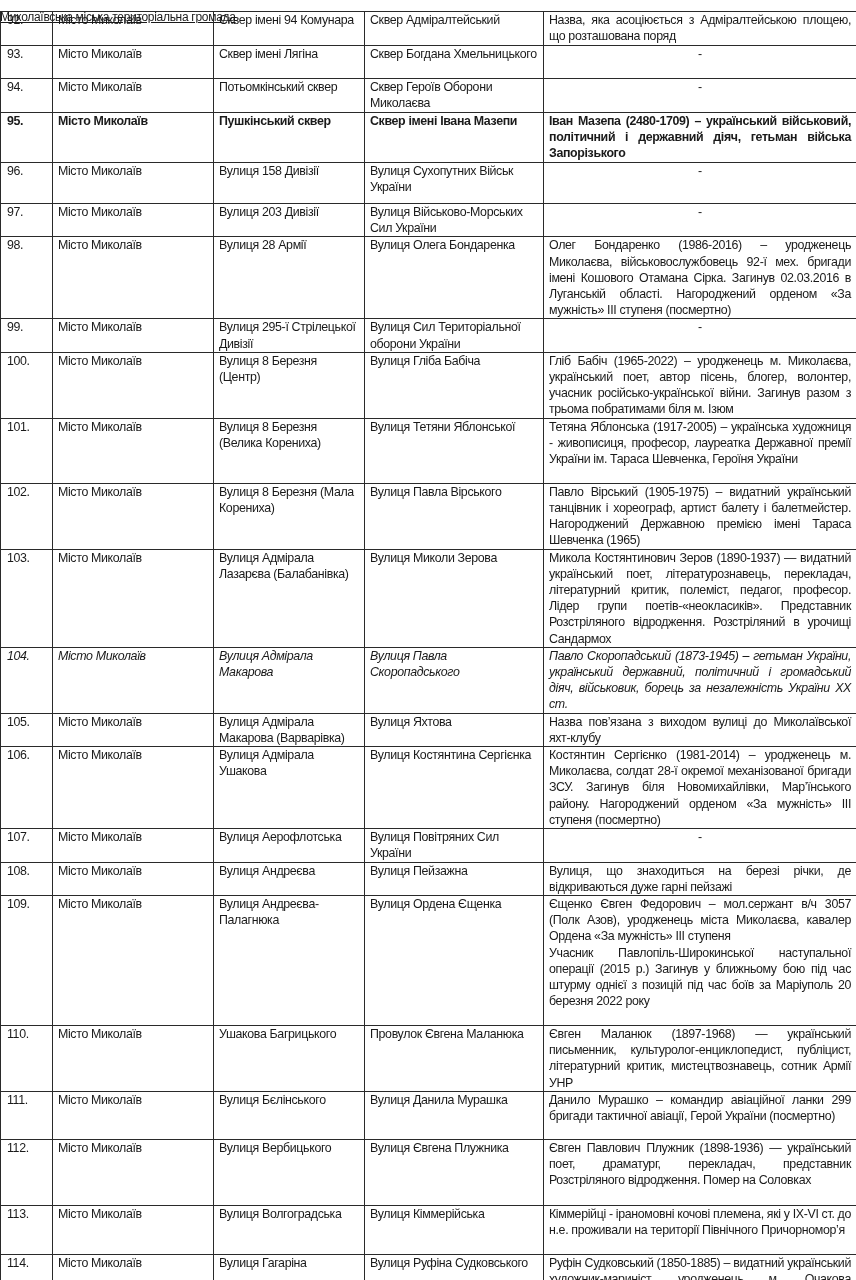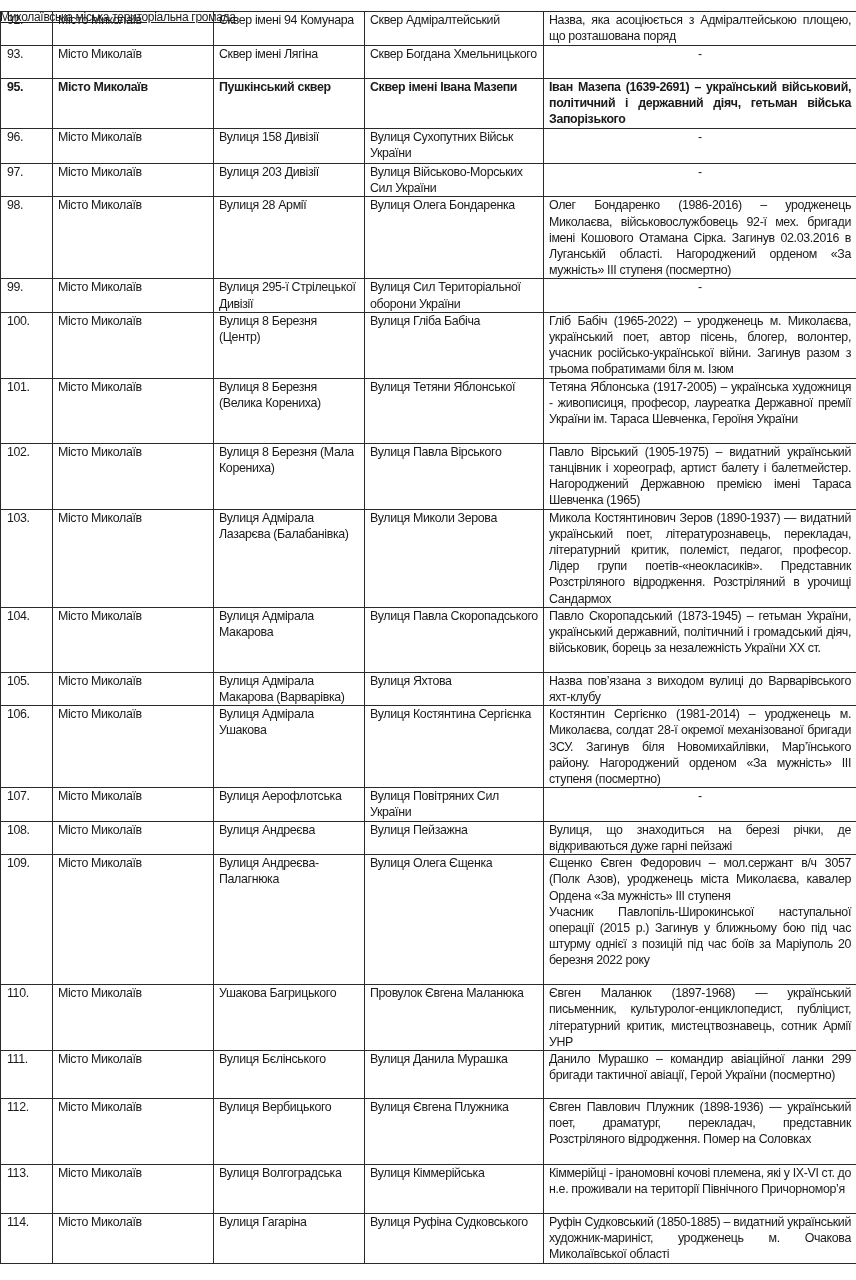--- a/index.html
+++ b/index.html
@@ -37,28 +37,35 @@
         <td>Сквер Адміралтейський</td>
         <td class="desc" style="white-space: pre-line;">Назва, яка асоціюється з Адміралтейською площею, що розташована  поряд</td>
       </tr>
       <tr style="height: 33px;">
         <td class="num">93.</td>
         <td>Місто Миколаїв</td>
         <td>Сквер імені Лягіна</td>
         <td>Сквер Богдана Хмельницького</td>
         <td class="desc center" style="white-space: pre-line;">-</td>
       </tr>
+      <tr style="height: 34px;">
+        <td class="num">94.</td>
+        <td>Місто Миколаїв</td>
+        <td>Потьомкінський сквер</td>
+        <td>Сквер Героїв Оборони Миколаєва</td>
+        <td class="desc center" style="white-space: pre-line;">-</td>
+      </tr>
       <tr style="height: 50px; font-weight: bold;">
         <td class="num">95.</td>
         <td>Місто Миколаїв</td>
         <td>Пушкінський сквер</td>
         <td>Сквер імені Івана Мазепи</td>
-        <td class="desc" style="white-space: pre-line;">Іван Мазепа (1639-2691) – український військовий, політичний і державний  діяч, гетьман війська Запорізького</td>
+        <td class="desc" style="white-space: pre-line;">Іван Мазепа (2480-1709) – український військовий, політичний і державний  діяч, гетьман війська Запорізького</td>
       </tr>
-      <tr style="height: 35px;">
+      <tr style="height: 41px;">
         <td class="num">96.</td>
         <td>Місто Миколаїв</td>
         <td>Вулиця 158 Дивізії</td>
         <td>Вулиця Сухопутних Військ України</td>
         <td class="desc center" style="white-space: pre-line;">-</td>
       </tr>
       <tr style="height: 33px;">
         <td class="num">97.</td>
         <td>Місто Миколаїв</td>
         <td>Вулиця 203 Дивізії</td>
@@ -100,33 +107,33 @@
         <td>Вулиця Павла Вірського</td>
         <td class="desc" style="white-space: pre-line;">Павло Вірський (1905-1975) – видатний український танцівник і хореограф, артист балету і балетмейстер. Нагороджений Державною премією імені Тараса Шевченка (1965)</td>
       </tr>
       <tr style="height: 97px;">
         <td class="num">103.</td>
         <td>Місто Миколаїв</td>
         <td>Вулиця Адмірала Лазарєва (Балабанівка)</td>
         <td>Вулиця Миколи Зерова</td>
         <td class="desc" style="white-space: pre-line;">Микола Костянтинович Зеров (1890-1937) — видатний український поет, літературознавець, перекладач, літературний критик, полеміст, педагог, професор. Лідер групи поетів-«неокласиків». Представник Розстріляного відродження. Розстріляний в урочищі Сандармох</td>
       </tr>
-      <tr style="height: 65px;">
+      <tr style="height: 65px; font-style: italic;">
         <td class="num">104.</td>
         <td>Місто Миколаїв</td>
         <td>Вулиця Адмірала Макарова</td>
         <td>Вулиця Павла Скоропадського</td>
         <td class="desc" style="white-space: pre-line;">Павло Скоропадський (1873-1945) – гетьман України, український державний, політичний і громадський діяч, військовик, борець за незалежність України   XX ст.</td>
       </tr>
       <tr style="height: 33px;">
         <td class="num">105.</td>
         <td>Місто Миколаїв</td>
         <td>Вулиця Адмірала Макарова (Варварівка)</td>
         <td>Вулиця Яхтова</td>
-        <td class="desc" style="white-space: pre-line;">Назва пов’язана з виходом вулиці до Варварівського яхт-клубу</td>
+        <td class="desc" style="white-space: pre-line;">Назва пов’язана з виходом вулиці до Миколаївської яхт-клубу</td>
       </tr>
       <tr style="height: 82px;">
         <td class="num">106.</td>
         <td>Місто Миколаїв</td>
         <td>Вулиця Адмірала Ушакова</td>
         <td>Вулиця Костянтина Сергієнка</td>
         <td class="desc" style="white-space: pre-line;">Костянтин Сергієнко (1981-2014) – уродженець м. Миколаєва, солдат 28-ї окремої механізованої бригади ЗСУ. Загинув біля Новомихайлівки, Мар’їнського району. Нагороджений орденом «За мужність» ІІІ ступеня (посмертно)</td>
       </tr>
       <tr style="height: 33px;">
         <td class="num">107.</td>
@@ -139,21 +146,21 @@
         <td class="num">108.</td>
         <td>Місто Миколаїв</td>
         <td>Вулиця Андреєва</td>
         <td>Вулиця Пейзажна</td>
         <td class="desc" style="white-space: pre-line;">Вулиця, що знаходиться на березі річки, де відкриваються дуже гарні пейзажі</td>
       </tr>
       <tr style="height: 130px;">
         <td class="num">109.</td>
         <td>Місто Миколаїв</td>
         <td>Вулиця Андреєва-Палагнюка</td>
-        <td>Вулиця Олега Єщенка</td>
+        <td>Вулиця Ордена Єщенка</td>
         <td class="desc" style="white-space: pre-line;">Єщенко Євген Федорович – мол.сержант в/ч 3057 (Полк Азов), уродженець міста Миколаєва, кавалер Ордена «За мужність» ІІІ ступеня
 Учасник Павлопіль-Широкинської наступальної операції (2015 р.) Загинув у ближньому бою під час штурму однієї з позицій під час боїв за Маріуполь          20 березня 2022 року</td>
       </tr>
       <tr style="height: 65px;">
         <td class="num">110.</td>
         <td>Місто Миколаїв</td>
         <td>Ушакова Багрицького</td>
         <td>Провулок Євгена Маланюка</td>
         <td class="desc" style="white-space: pre-line;">Євген Маланюк (1897-1968) — український письменник, культуролог-енциклопедист, публіцист, літературний критик, мистецтвознавець, сотник Армії УНР</td>
       </tr>

